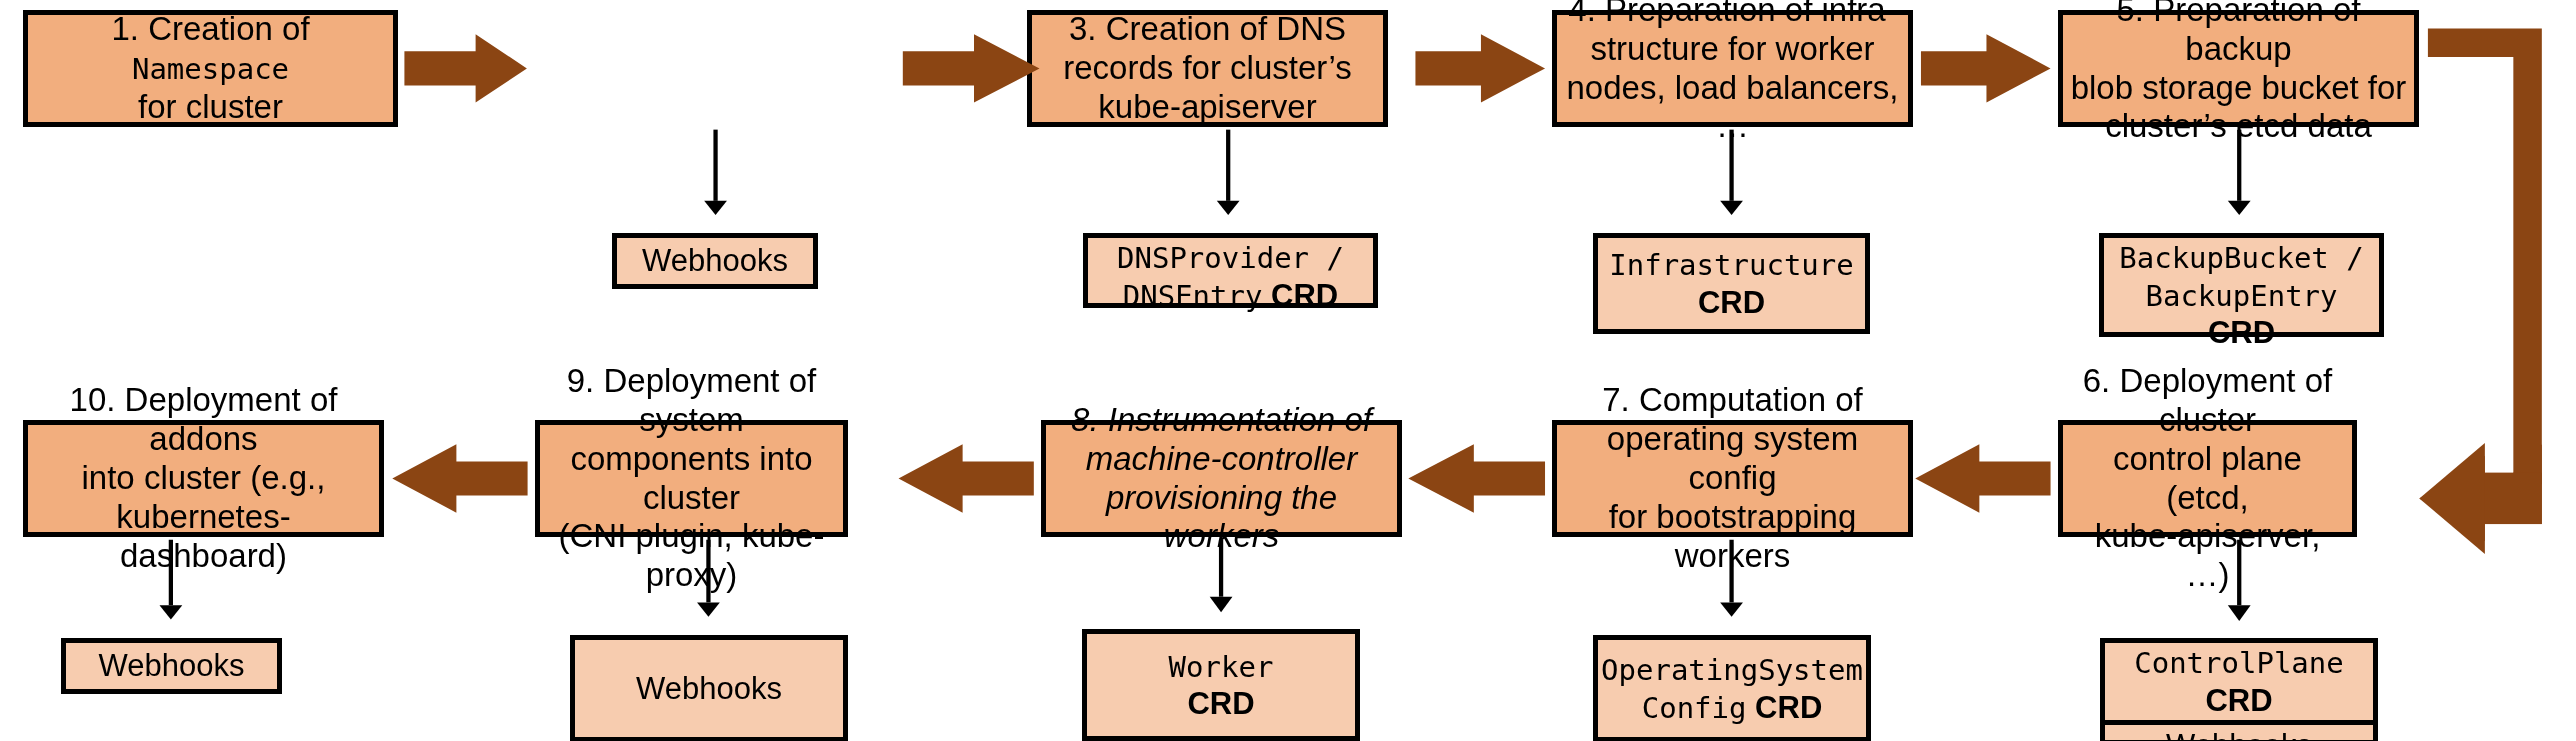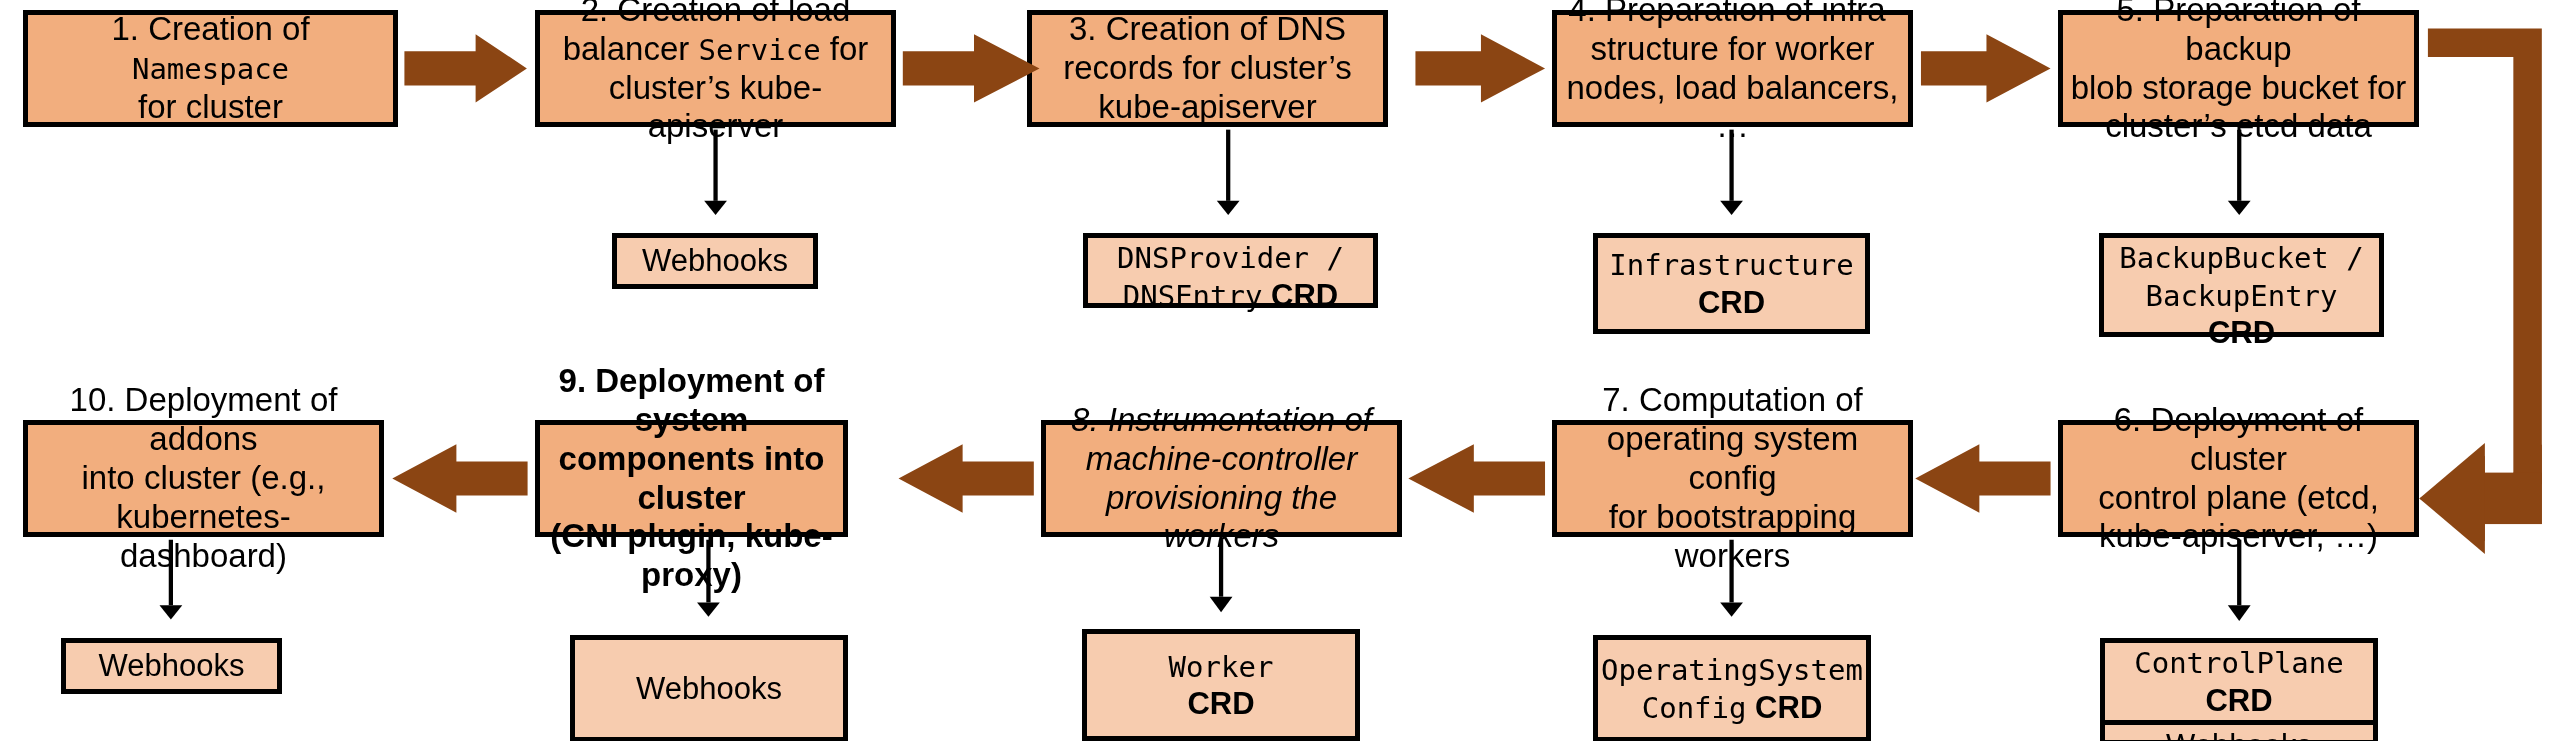--- a/index.html
+++ b/index.html
@@ -86,27 +86,20 @@
 <div id="canvas">
 
   <div class="step-box" style="left:23px; top:10px; width:375px; height:117px;">
     <span class="txt">
       <span>1. Creation of</span><br>
       <span class="inline-mono">Namespace</span><br>
       <span>for cluster</span>
     </span>
   </div>
 
-  <div class="step-box" style="left:535px; top:10px; width:361px; height:117px;">
-    <span class="txt">
-      <span>2. Creation of load</span><br>
-      <span>balancer </span><span class="inline-mono">Service</span><span> for</span><br>
-      <span>cluster’s kube-apiserver</span>
-    </span>
-  </div>
 
   <div class="step-box" style="left:1027px; top:10px; width:361px; height:117px;align-items:center;">
     <span class="txt">
       <span>3. Creation of DNS</span><br>
       <span>records for cluster’s</span><br>
       <span>kube-apiserver</span>
     </span>
   </div>
 
   <div class="step-box" style="left:1552px; top:10px; width:361px; height:117px;">
@@ -161,21 +154,21 @@
   </div>
 
   <div class="step-box" style="left:23px; top:420px; width:361px; height:117px;">
     <span class="txt">
       <span>10. Deployment of addons</span><br>
       <span>into cluster (e.g.,</span><br>
       <span>kubernetes-dashboard)</span>
     </span>
   </div>
 
-  <div class="step-box" style="left:535px; top:420px; width:313px; height:117px;font-weight:bold;">
+  <div class="step-box" style="left:535px; top:420px; width:313px; height:117px;">
     <span class="txt">
       <span>9. Deployment of system</span><br>
       <span>components into cluster</span><br>
       <span>(CNI plugin, kube-proxy)</span>
     </span>
   </div>
 
   <div class="step-box" style="left:1041px; top:420px; width:361px; height:117px;font-style:italic;">
     <span class="txt">
       <span>8. Instrumentation of</span><br>
@@ -185,21 +178,21 @@
   </div>
 
   <div class="step-box" style="left:1552px; top:420px; width:361px; height:117px;">
     <span class="txt">
       <span>7. Computation of</span><br>
       <span>operating system config</span><br>
       <span>for bootstrapping workers</span>
     </span>
   </div>
 
-  <div class="step-box" style="left:2058px; top:420px; width:361px; height:117px;justify-content:flex-end;">
+  <div class="step-box" style="left:2058px; top:420px; width:299px; height:117px;justify-content:flex-end;">
     <span class="txt">
       <span>6. Deployment of cluster</span><br>
       <span>control plane (etcd,</span><br>
       <span>kube-apiserver, …)</span>
     </span>
   </div>
 
   <div class="artifact-box" style="left:61px; top:614px; width:221px; height:56px;">
     <div class="artifact-cell">
       <span>Webhooks</span>

